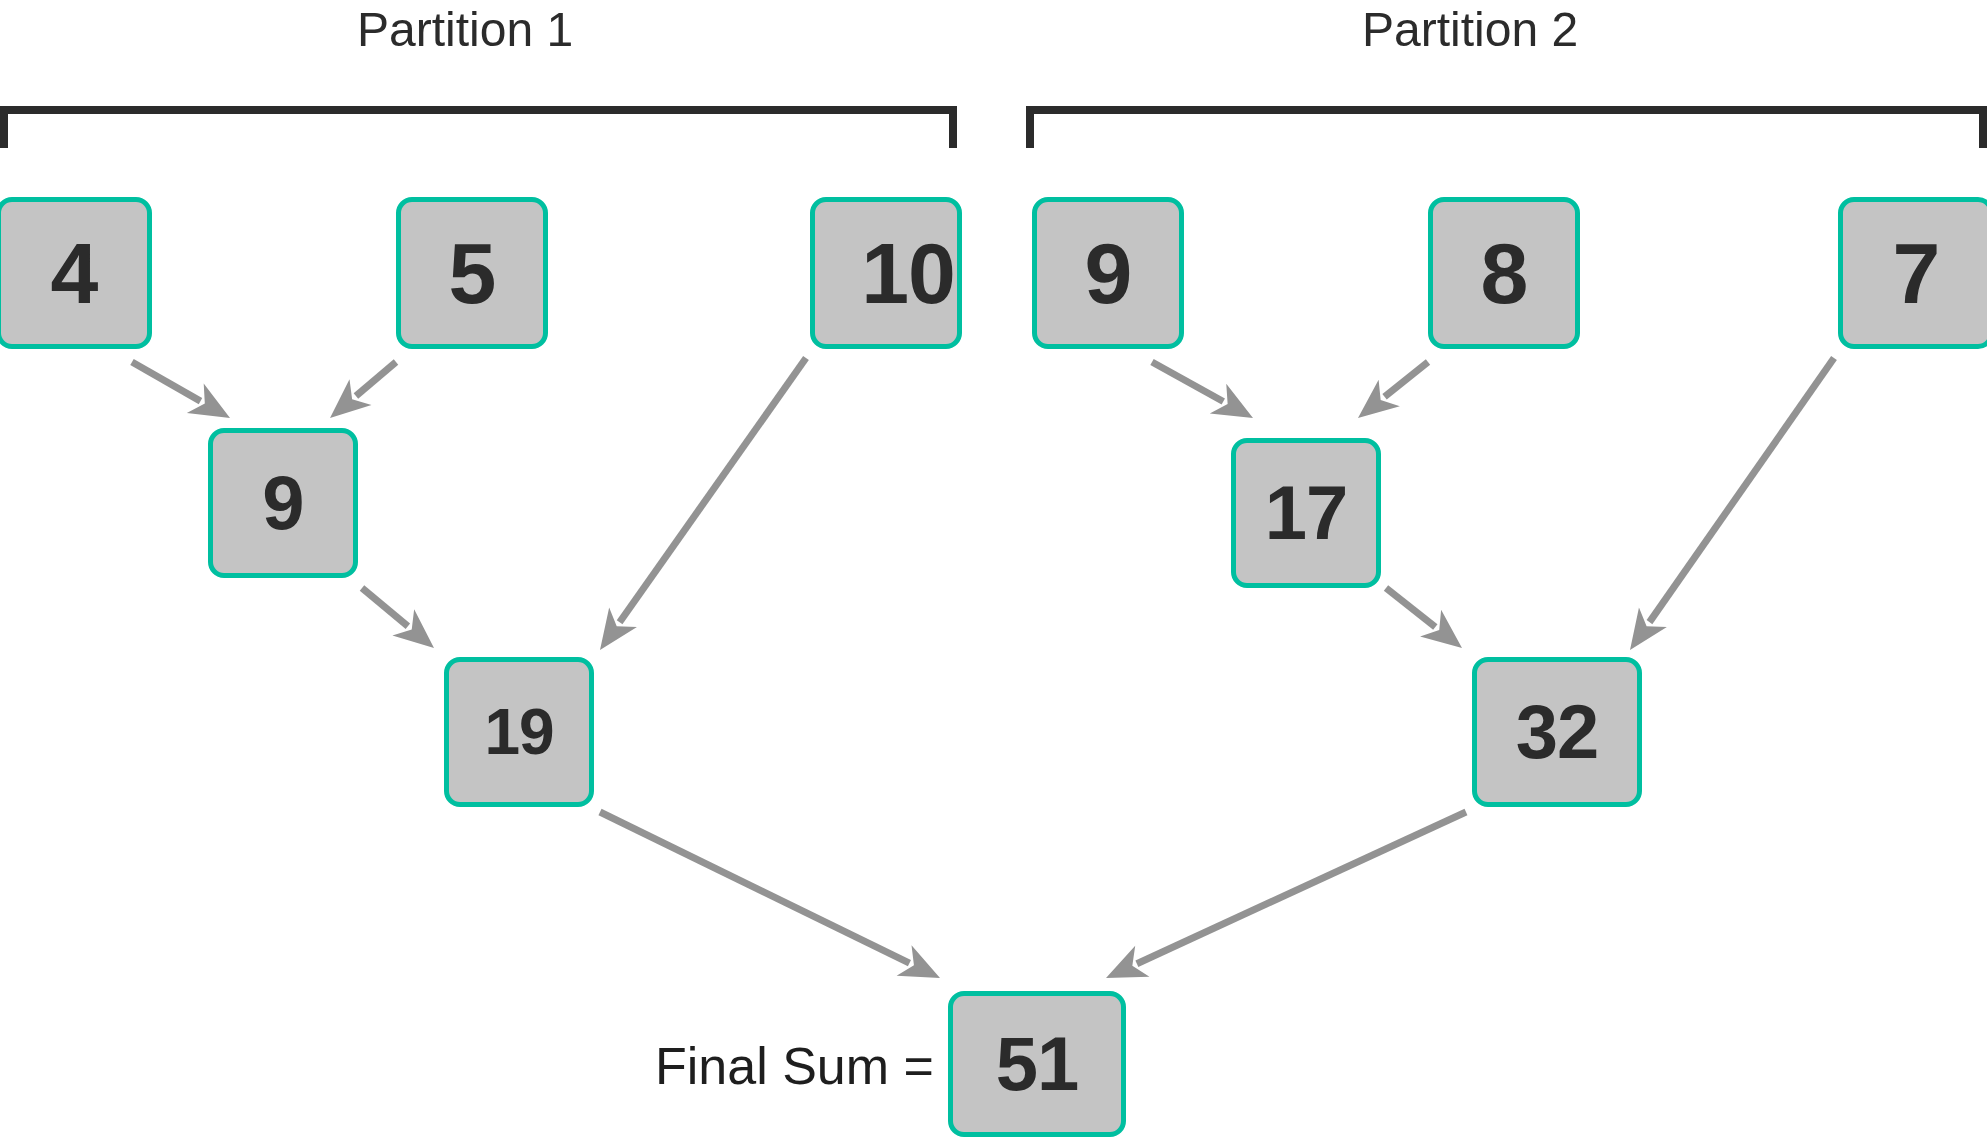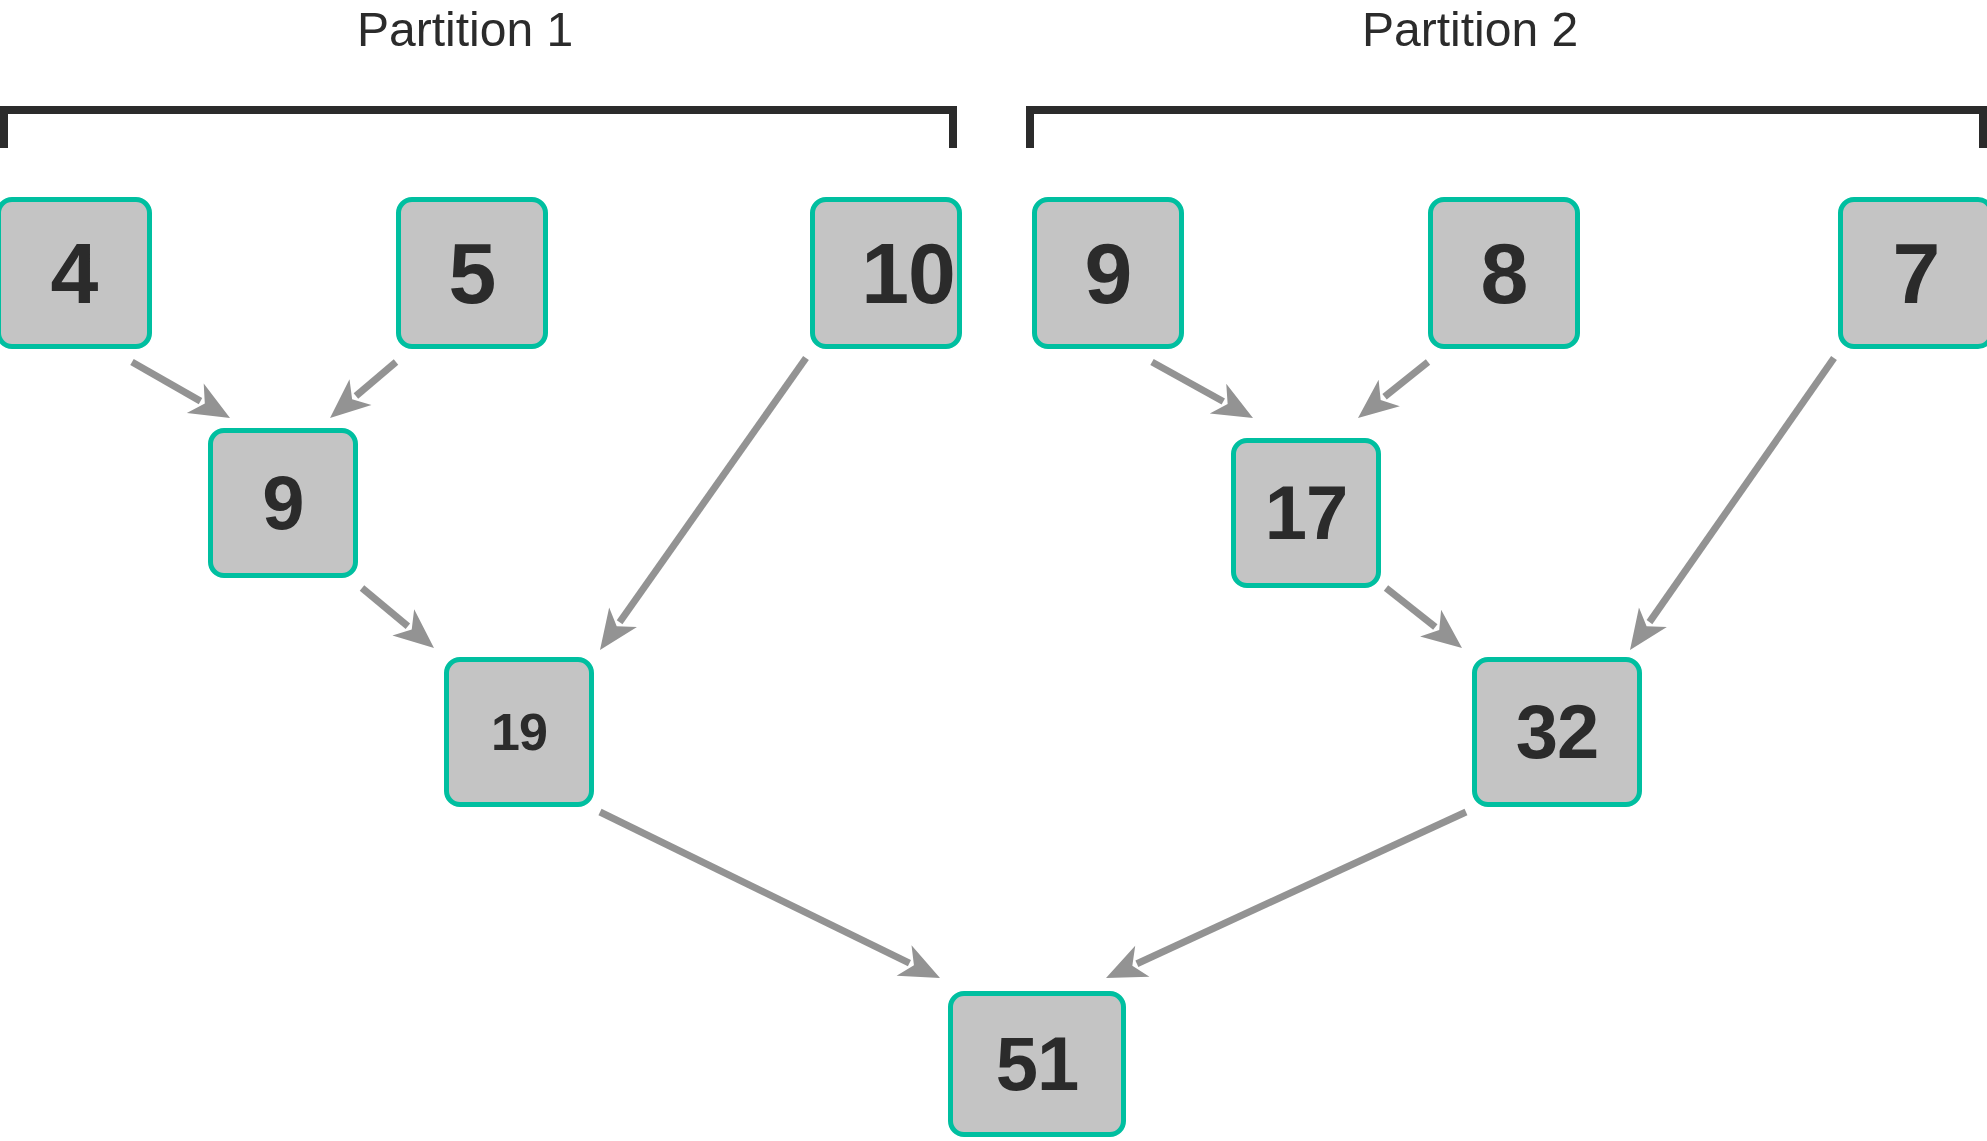--- a/index.html
+++ b/index.html
@@ -142,25 +142,26 @@
       </div>
       <div class="node" style="left: 1838px; top: 197px; width: 156px; height: 152px; font-size: 86px; background: rgb(196, 196, 196); border-color: rgb(0, 191, 160); color: rgb(43, 43, 43);">
         <span>7</span>
       </div>
       <div class="node" style="left: 208px; top: 428px; width: 150px; height: 150px; font-size: 76px; background: rgb(196, 196, 196); border-color: rgb(0, 191, 160); color: rgb(43, 43, 43);">
         <span>9</span>
       </div>
       <div class="node" style="left: 1231px; top: 428px; width: 150px; height: 150px; font-size: 76px; background: rgb(196, 196, 196); border-color: rgb(0, 191, 160); color: rgb(43, 43, 43); margin-top: 10px;">
         <span>17</span>
       </div>
-      <div class="node" style="left: 444px; top: 657px; width: 150px; height: 150px; font-size: 52px; background: rgb(196, 196, 196); border-color: rgb(0, 191, 160); color: rgb(43, 43, 43);">
+      <div class="node" style="left: 444px; top: 657px; width: 150px; height: 150px; font-size: 64px; background: rgb(196, 196, 196); border-color: rgb(0, 191, 160); color: rgb(43, 43, 43);">
         <span>19</span>
       </div>
       <div class="node" style="left: 1472px; top: 657px; width: 170px; height: 150px; font-size: 76px; background: rgb(196, 196, 196); border-color: rgb(0, 191, 160); color: rgb(43, 43, 43);">
         <span>32</span>
       </div>
       <div class="node" style="left: 948px; top: 991px; width: 178px; height: 146px; font-size: 76px; background: rgb(196, 196, 196); border-color: rgb(0, 191, 160); color: rgb(43, 43, 43);">
         <span>51</span>
       </div>
     </div>
 
+  <div class="final-sum-label" id="final-sum-label" style="left: 655px; top: 1040px;">Final Sum =</div>
 
 </div>
 
 </body></html>

